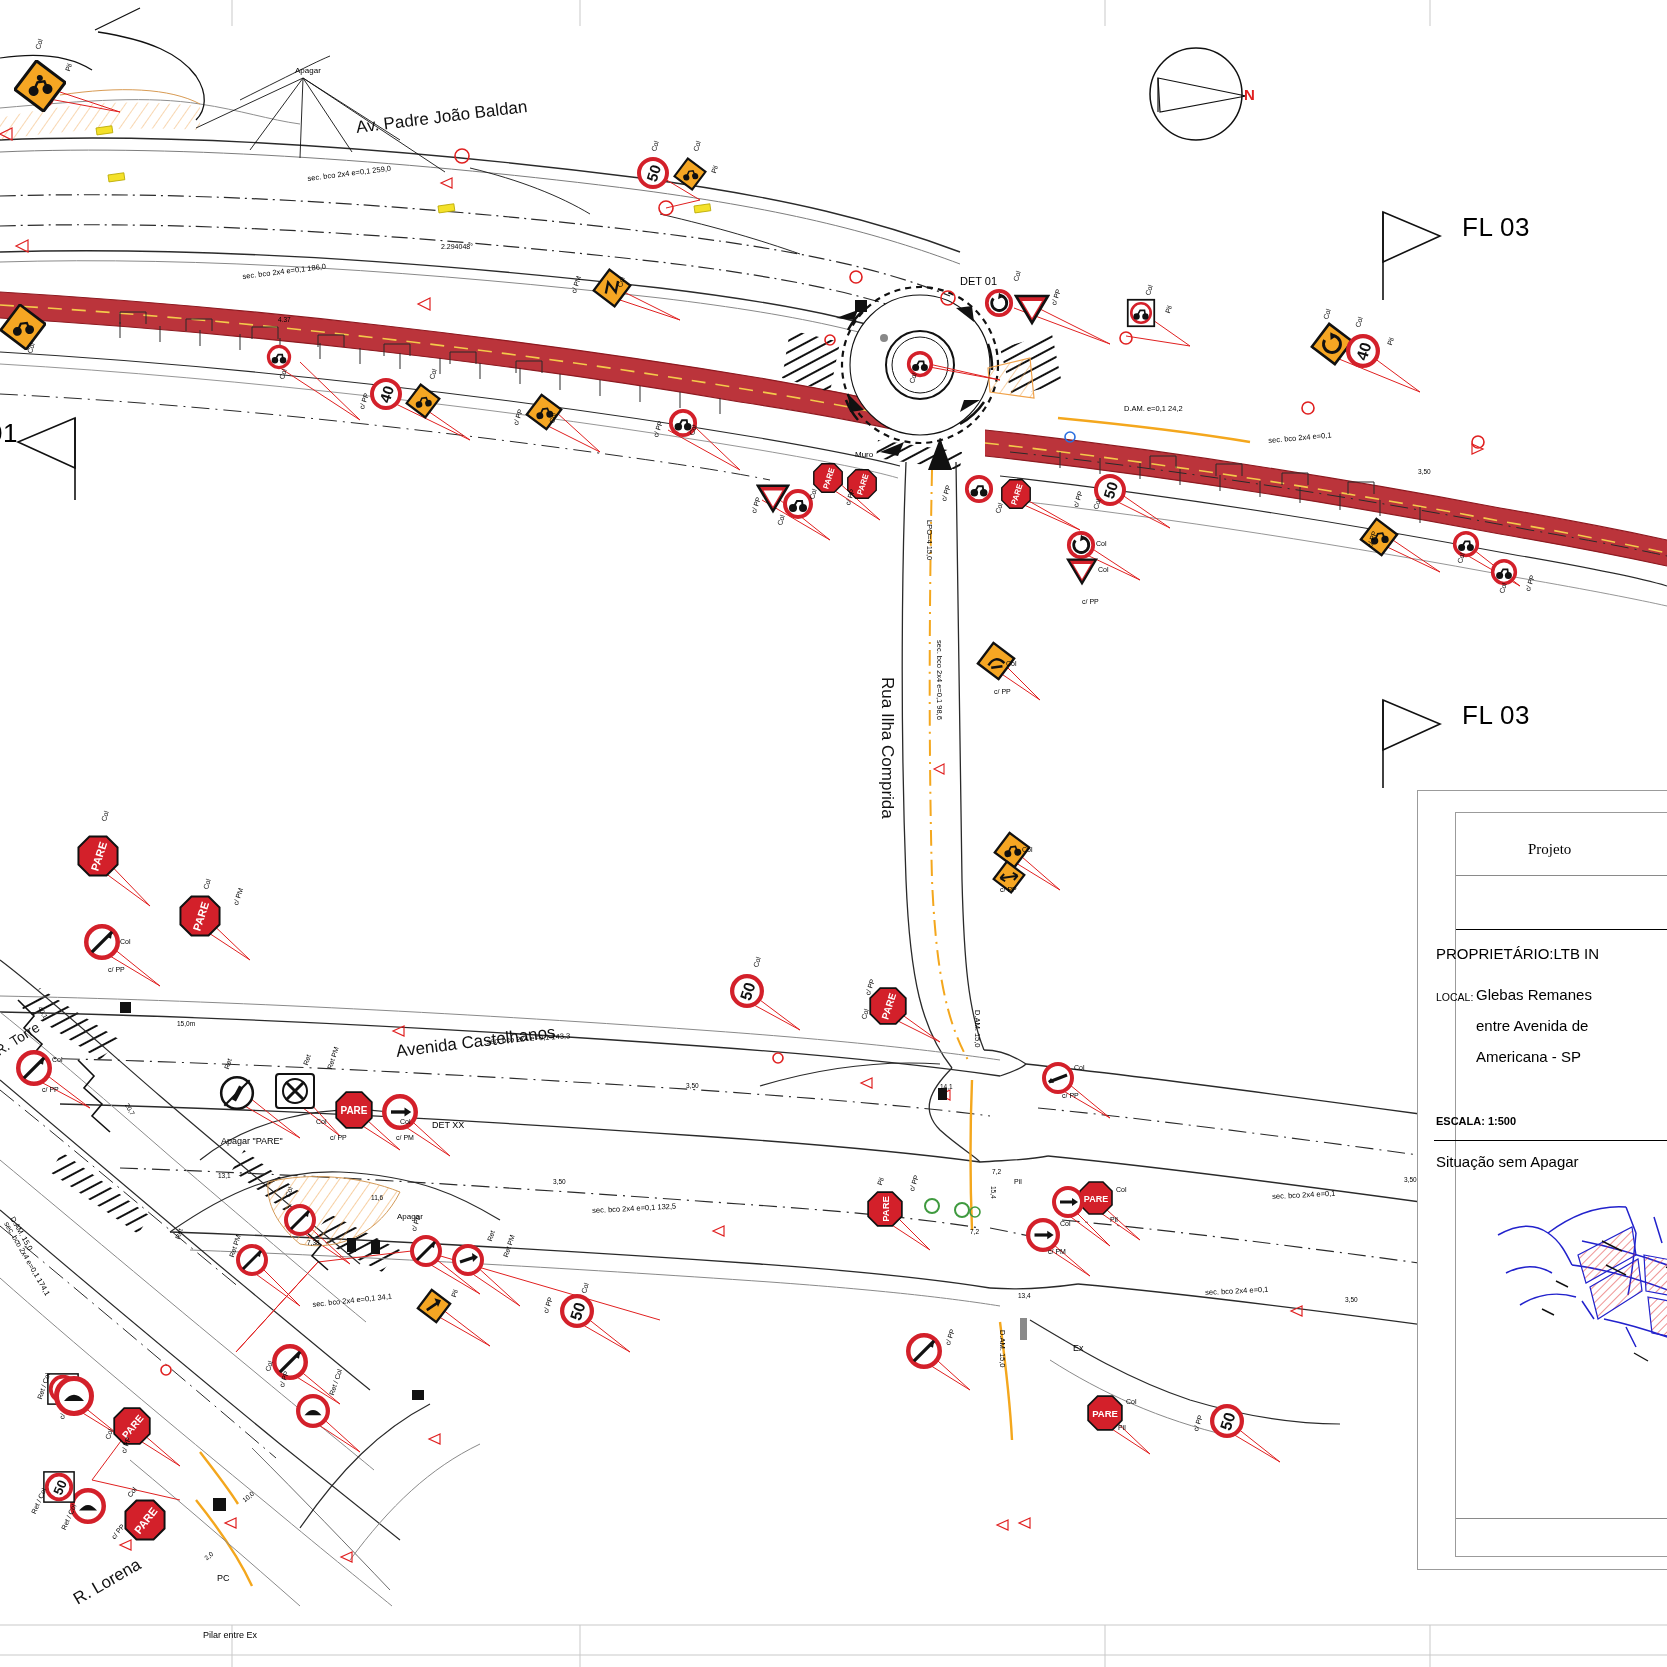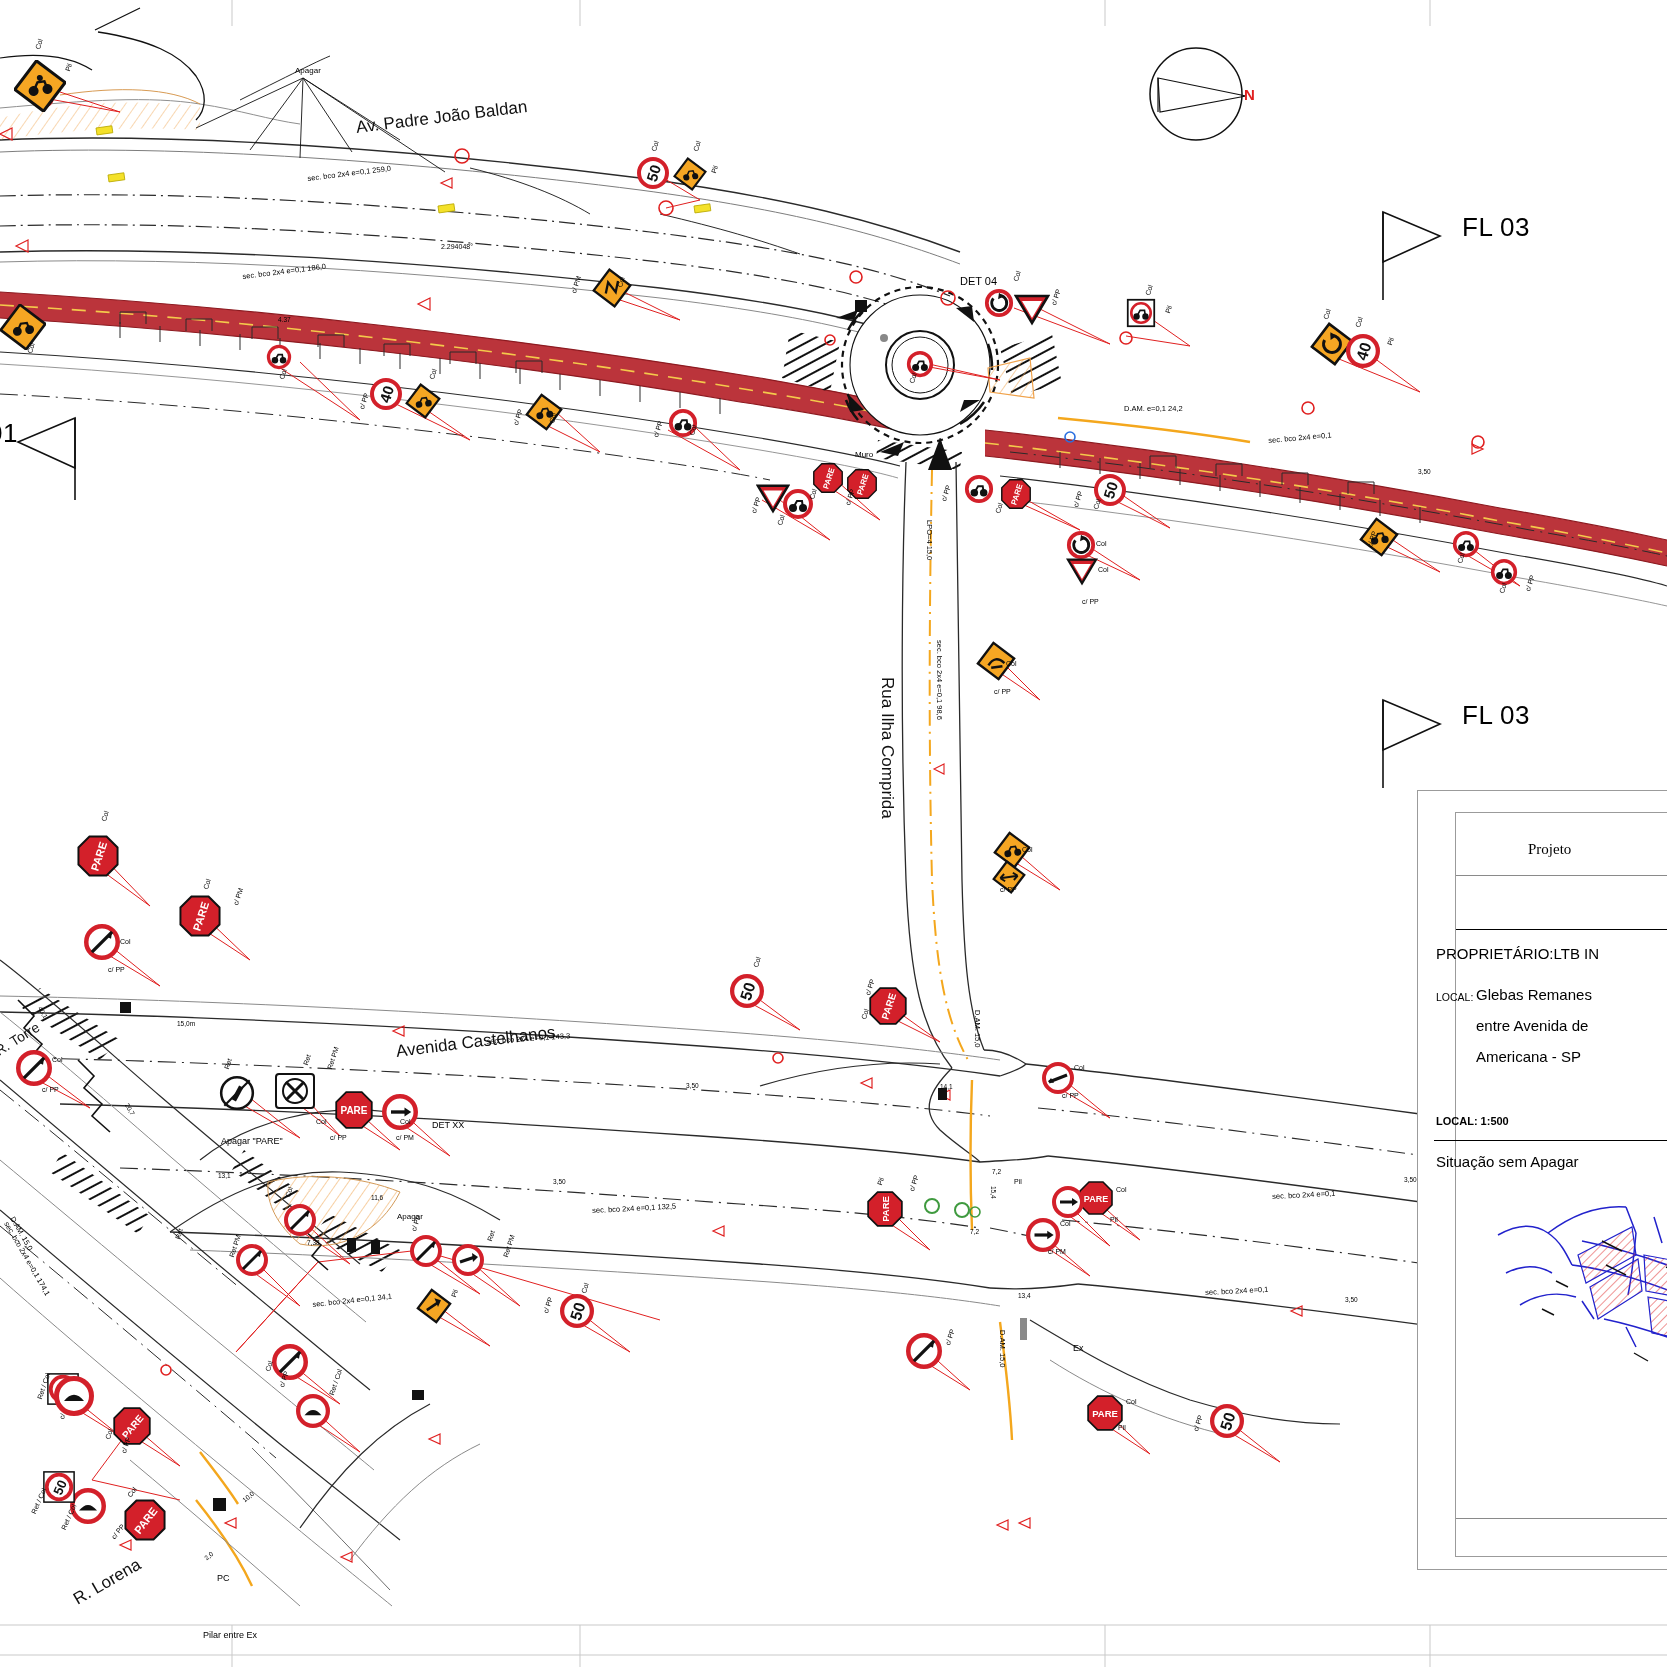--- a/index.html
+++ b/index.html
@@ -397,21 +397,21 @@
   <div class="txt fl" style="left:1462px;top:212px;">FL 03</div>
   <div class="txt fl" style="left:1462px;top:700px;">FL 03</div>
   <div class="txt fl" style="left:-12px;top:418px;">01</div>
 
   <div class="txt street-name" style="left:355px;top:118px;transform:rotate(-7deg);transform-origin:0 0;">Av. Padre João Baldan</div>
   <div class="txt street-name" style="left:395px;top:1042px;transform:rotate(-7deg);transform-origin:0 0;">Avenida Castelhanos</div>
   <div class="txt street-name" style="left:897px;top:677px;transform:rotate(90deg);transform-origin:0 0;">Rua Ilha Comprida</div>
   <div class="txt street-name" style="left:70px;top:1592px;transform:rotate(-30deg);transform-origin:0 0;">R. Lorena</div>
   <div class="txt street-name" style="left:-8px;top:1045px;transform:rotate(-32deg);transform-origin:0 0;font-size:14px;">R. Torre</div>
 
-  <div class="txt tiny" style="left:960px;top:275px;font-size:11px;">DET 04</div>
+  <div class="txt tiny" style="left:960px;top:275px;font-size:11px;">DET 01</div>
   <div class="txt tiny" style="left:432px;top:1120px;font-size:9px;">DET XX</div>
   <div class="txt tiny" style="left:855px;top:450px;font-size:8px;text-align:right;">Muro</div>
   <div class="txt tiny" style="left:295px;top:66px;font-size:8px;">Apagar</div>
   <div class="txt tiny" style="left:397px;top:1212px;font-size:8px;">Apagar</div>
   <div class="txt tiny" style="left:221px;top:1136px;font-size:9px;">Apagar  "PARE"</div>
   <div class="txt tiny" style="left:203px;top:1630px;font-size:9px;">Pilar  entre  Ex</div>
   <div class="txt tiny" style="left:217px;top:1573px;font-size:9px;">PC</div>
   <div class="txt tiny" style="left:1073px;top:1343px;font-size:9px;">Ex</div>
   <div class="txt tiny" style="left:441px;top:243px;font-size:7px;">2.294048°</div>
 
@@ -1073,21 +1073,21 @@
     <div class="tb-hr-thin" style="left:0;top:62px;width:380px;"></div>
     <div class="txt lbl-proj" style="left:72px;top:28px;position:absolute;">Projeto</div>
     <div class="tb-hr" style="left:0;top:116px;width:380px;"></div>
     <div class="txt lbl-prop" style="left:-20px;top:132px;position:absolute;">
       <span>PROPRIETÁRIO:</span><span>LTB IN</span>
     </div>
     <div class="txt lbl-small" style="left:-20px;top:178px;position:absolute;">LOCAL:</div>
     <div class="txt lbl-loc" style="left:20px;top:173px;position:absolute;">Glebas Remanes</div>
     <div class="txt lbl-loc" style="left:20px;top:204px;position:absolute;">entre Avenida de</div>
     <div class="txt lbl-loc" style="left:20px;top:235px;position:absolute;">Americana - SP</div>
-    <div class="txt lbl-esc" style="left:-20px;top:302px;position:absolute;">LOCAL: 1:500</div>
+    <div class="txt lbl-esc" style="left:-20px;top:302px;position:absolute;">ESCALA: 1:500</div>
     <div class="tb-hr-thin" style="left:-22px;top:327px;width:402px;border-top-color:#000;"></div>
     <div class="txt lbl-sit" style="left:-20px;top:340px;position:absolute;">Situação sem Apagar</div>
     <div class="tb-hr-thin" style="left:0;top:705px;width:380px;"></div>
   </div>
 
   <svg class="mini-map" viewBox="0 0 350 330">
     <g stroke="#2222cc" stroke-width="1.5" fill="none">
       <path d="M12,130 C30,120 48,118 62,128 C74,136 80,148 86,160"></path>
       <path d="M62,128 C86,110 112,100 140,102"></path>
       <path d="M20,168 C36,160 52,160 66,168"></path>

